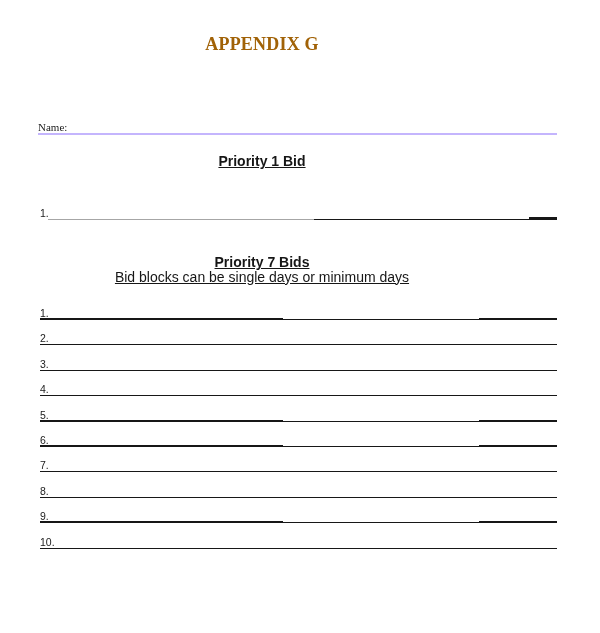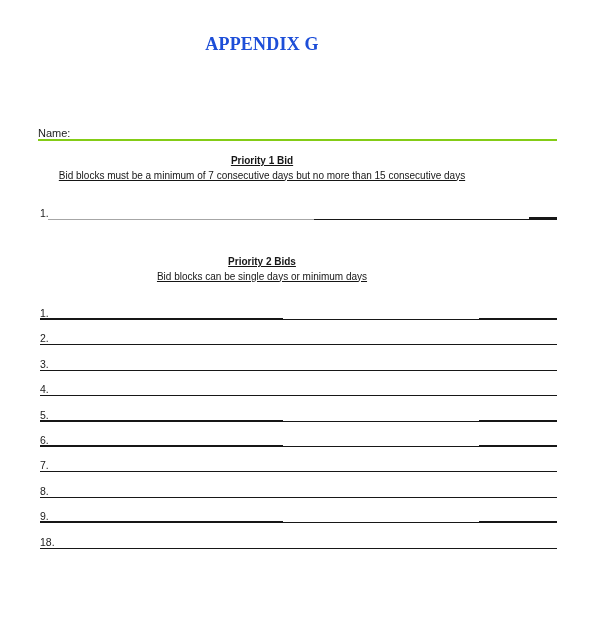--- a/index.html
+++ b/index.html
@@ -4,33 +4,34 @@
 <style>
   html,body{margin:0;padding:0;background:#ffffff;}
   .page{
     position:relative;width:600px;height:633px;background:#ffffff;overflow:hidden;
     font-family:"Liberation Sans",sans-serif;color:#1b1b1b;
   }
   
   .title-block{
     position:absolute;top:33px;left:0;width:524px;text-align:center;
     font-family:"Liberation Serif",serif;font-weight:bold;font-size:18px;line-height:23px;
-    color:#1d4ed8;letter-spacing:.2px;
+    color:#a16207;letter-spacing:.2px;
   }
   
   .name-row{
-    position:absolute;left:38px;top:123px;width:519px;height:16px;
-    border-bottom:2px solid #84cc16;
+    position:absolute;left:38px;top:117px;width:519px;height:16px;
+    border-bottom:2px solid #c4b5fd;
+    font-family:Liberation Serif, serif;
   }
   .name-label{position:absolute;left:0;bottom:0;font-size:11px;line-height:11px;}
   .name-value{position:absolute;left:42px;right:0;bottom:0;font-size:11px;line-height:11px;}
   
   .sec-head{
     position:absolute;left:0;width:524px;text-align:center;
-    font-size:10px;line-height:14.5px;color:#161616;
+    font-size:14px;line-height:14.5px;color:#161616;
   }
   .sec-head .sec-title{font-weight:bold;text-decoration:underline;}
   .sec-head .sec-sub{text-decoration:underline;}
   .p1-head{top:154px;}
   .p2-head{top:255px;}
   
   .rows{position:absolute;left:40px;width:517px;}
   .rows-p1{top:208px;height:14px;}
   .rows-p2{top:308px;height:242px;}
   .row{position:absolute;left:0;right:0;height:12px;}
@@ -58,37 +59,36 @@
   </header>
 
   <div class="name-row">
     <span class="name-label">Name:</span>
     <span class="name-value"></span>
   </div>
 
   <section>
     <div class="sec-head p1-head">
       <div class="sec-title">Priority 1 Bid</div>
-      <div class="sec-sub">Bid blocks must be a minimum of 7 consecutive days but no more than 15 consecutive days</div>
     </div>
     <div class="rows rows-p1">
 
     <div class="row p1rule" style="top: 0px;">
           <span class="num">1.</span>
           <span class="val"></span>
           <span class="seg seg-base"></span>
           <span class="seg seg-a"></span>
           <span class="seg seg-b"></span>
         </div>
       </div>
   </section>
 
   <section>
     <div class="sec-head p2-head">
-      <div class="sec-title">Priority 2 Bids</div>
+      <div class="sec-title">Priority 7 Bids</div>
       <div class="sec-sub">Bid blocks can be single days or minimum days</div>
     </div>
     <div class="rows rows-p2">
 
     <div class="row segmented" style="top: 0px;">
           <span class="num">1.</span>
           <span class="val"></span>
           <span class="seg seg-base"></span>
           <span class="seg seg-a"></span>
           <span class="seg seg-b"></span>
@@ -138,21 +138,21 @@
 
         </div>
         <div class="row segmented" style="top: 203.2px;">
           <span class="num">9.</span>
           <span class="val"></span>
           <span class="seg seg-base"></span>
           <span class="seg seg-a"></span>
           <span class="seg seg-b"></span>
         </div>
         <div class="row plain" style="top: 228.6px;">
-          <span class="num">18.</span>
+          <span class="num">10.</span>
           <span class="val"></span>
           <span class="seg seg-base"></span>
 
         </div>
       </div>
   </section>
 
 </div>
 
 </body></html>

